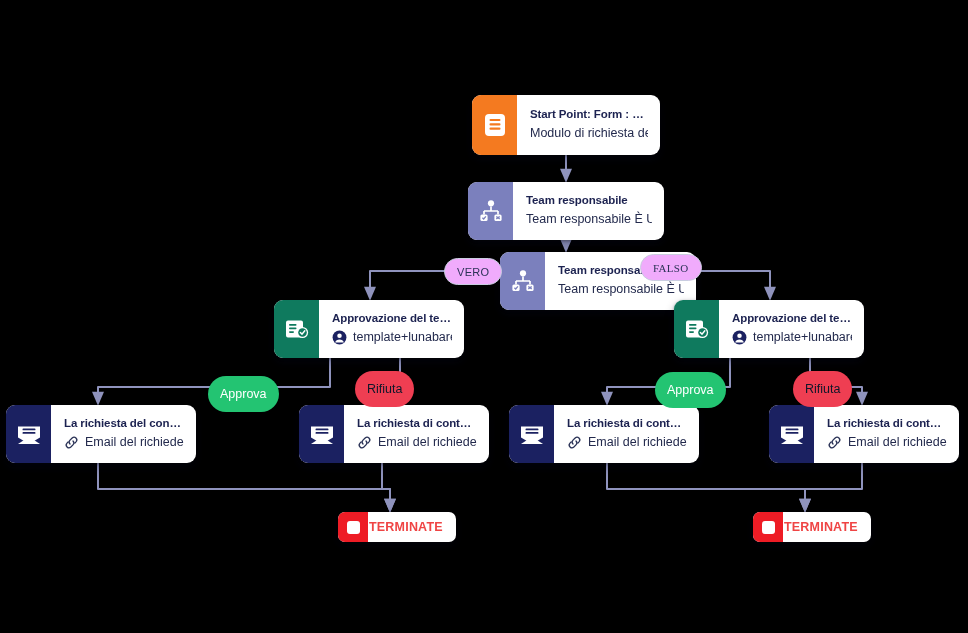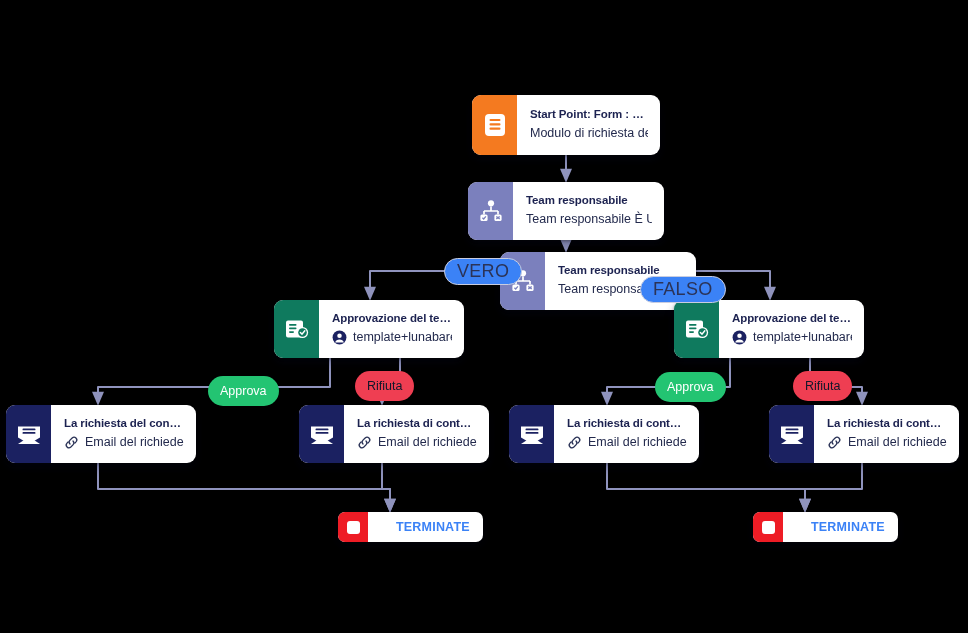--- a/index.html
+++ b/index.html
@@ -57,35 +57,35 @@
   
   .term{
     position:absolute;display:flex;align-items:center;
     background:#ffffff;border-radius:7px;height:30px;
     box-shadow:0 1px 3px rgba(0,0,0,.35),0 3px 8px rgba(10,14,40,.3);
     overflow:hidden;
   }
   .term .sq{width:30px;flex:0 0 30px;height:30px;background:#ee1c25;
             display:flex;align-items:center;justify-content:center;}
   .term .sq i{display:block;width:13px;height:13px;background:#fff;border-radius:3px;}
-  .term .tlabel{font-size:12.5px;font-weight:bold;color:#3b82f6;padding:0 13px 0 28px;letter-spacing:.2px;}
+  .term .tlabel{font-size:12.5px;font-weight:bold;color:#ef4444;padding:0 13px 0 1px;letter-spacing:.2px;}
   .term-1{left:338px;top:512px;}
   .term-2{left:753px;top:512px;}
 
   
   .pill{
     position:absolute;display:flex;align-items:center;justify-content:center;
-    border-radius:20px;font-size:12.5px;height:30px;padding:0 12px;white-space:nowrap;
-  }
-  .pill-bool{background:#3b82f6;color:#2b3357;border:1.5px solid #c9cde0;
-             font-size:18px;height:25px;letter-spacing:.3px;}
+    border-radius:20px;font-size:12.5px;height:36px;padding:0 12px;white-space:nowrap;
+  }
+  .pill-bool{background:#f0abfc;color:#2b3357;border:1.5px solid #c9cde0;
+             font-size:11px;height:25px;letter-spacing:.3px;}
   .pill-ok{background:#23c472;color:#ffffff;}
   .pill-no{background:#ef3e52;color:#0f172a;}
   .p-vero{left:444px;top:258px;}
-  .p-falso{left:640px;top:276px;}
+  .p-falso{left:640px;top:254px;font-family:Liberation Serif, serif;}
   .p-appr-l{left:208px;top:376px;}
   .p-rif-l{left:355px;top:371px;}
   .p-appr-r{left:655px;top:372px;}
   .p-rif-r{left:793px;top:371px;}
 
   svg.ic{display:block;}
 </style>
 </head>
 <body>
 

